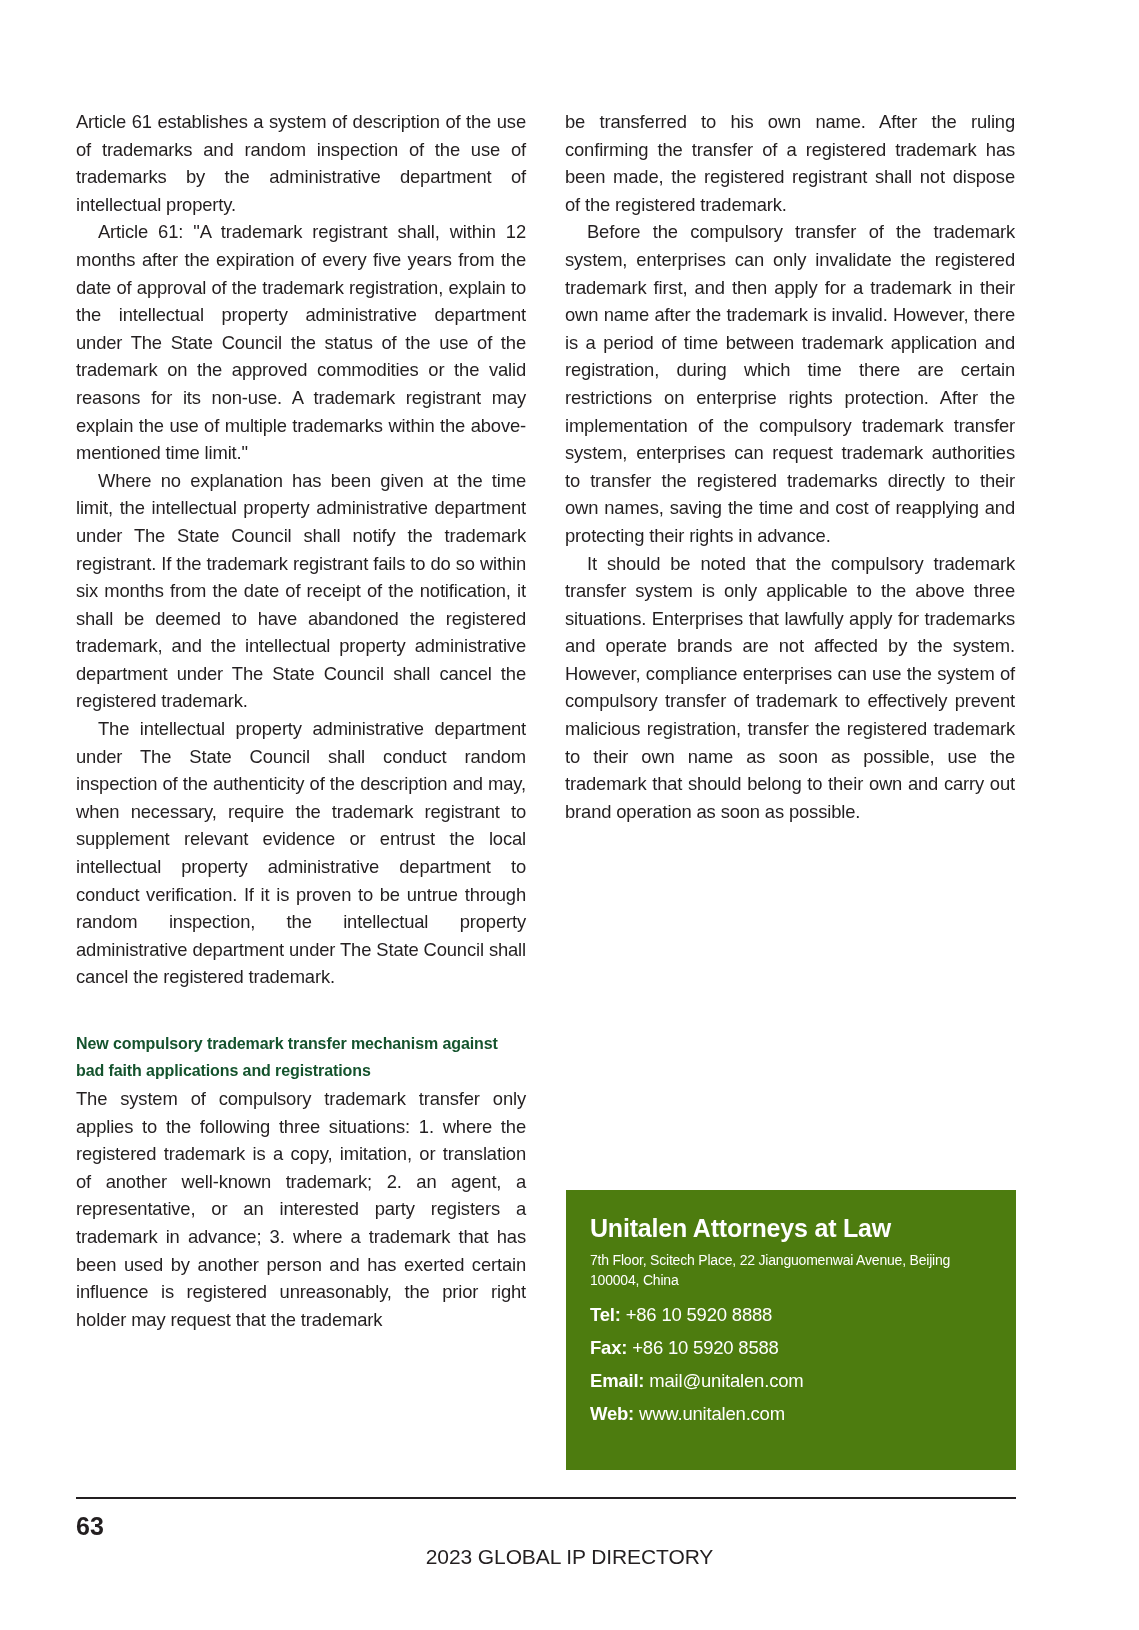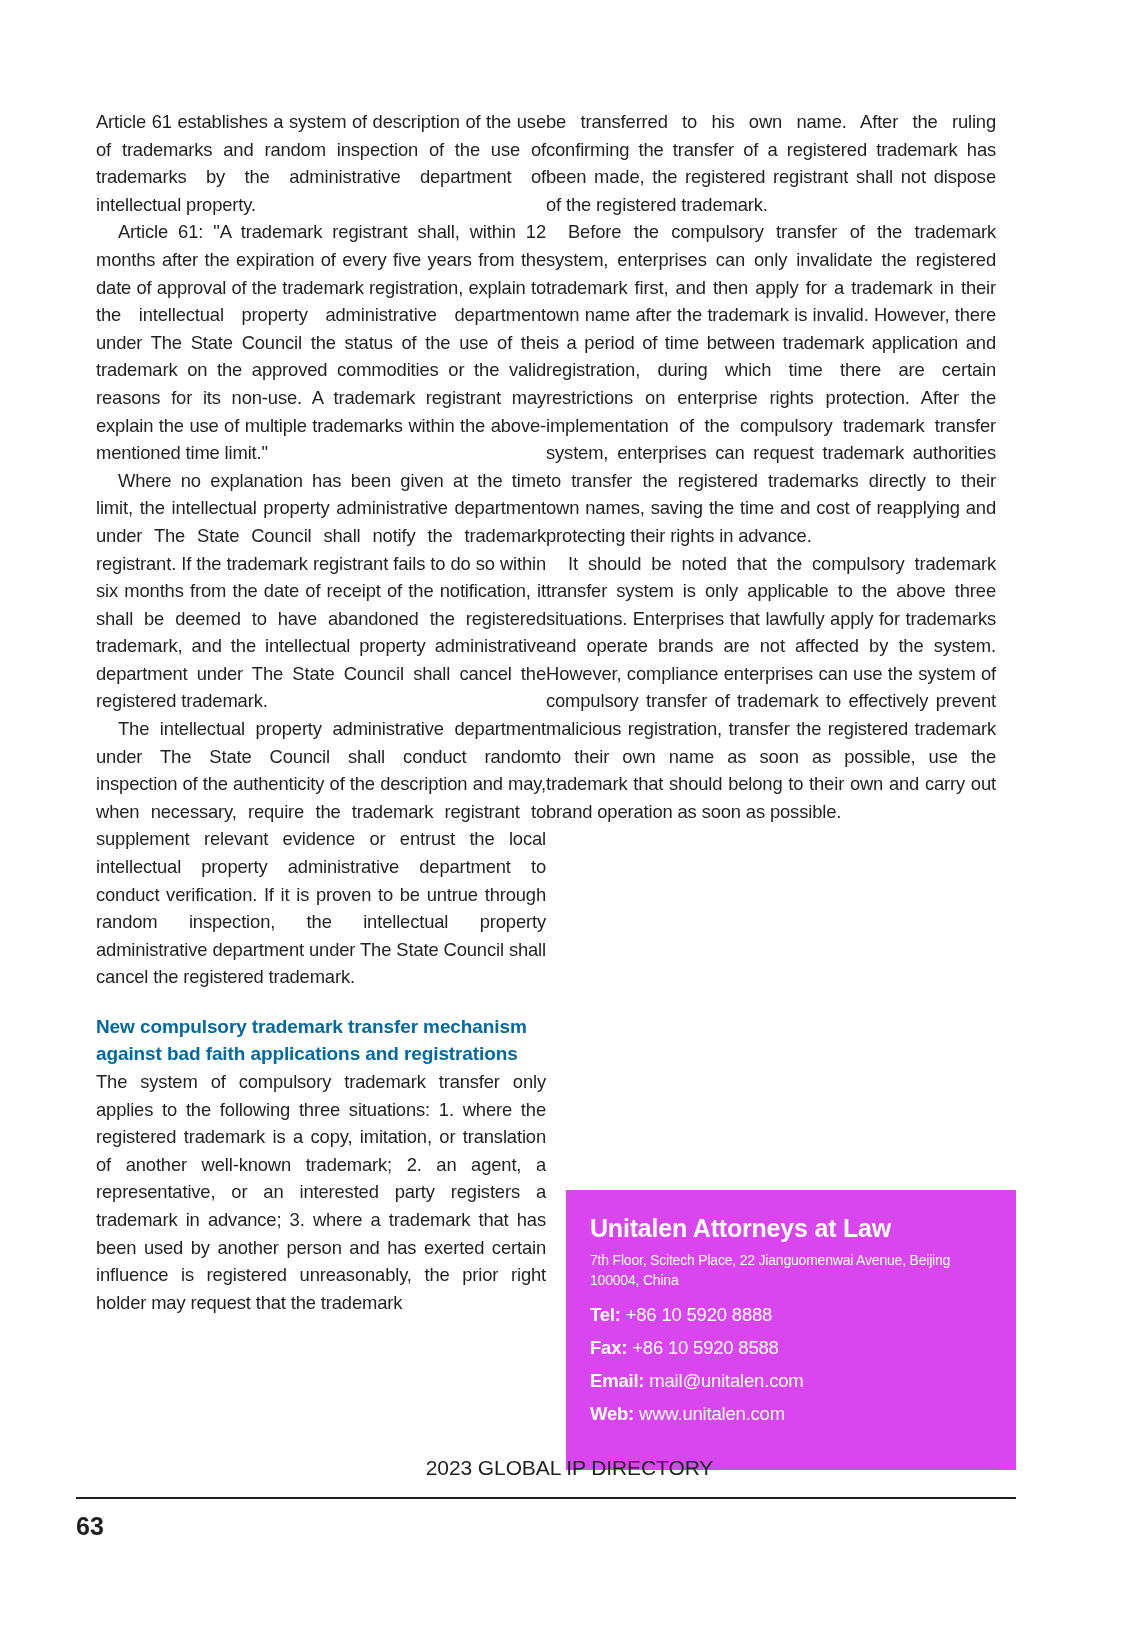--- a/index.html
+++ b/index.html
@@ -20,55 +20,55 @@
     left: 0; top: 0;
     width: 1139px;
     height: 1630px;
   }
   .columns {
     position: absolute;
     left: 76px;
     top: 108px;
     width: 940px;
     display: flex;
-    justify-content: center;
+    gap: 39px;
   }
   .col {
     width: 450px;
   }
   p.body-text {
     margin: 0;
     font-size: 18.4px;
     line-height: 27.6px;
     text-align: justify;
     text-indent: 22px;
     color: #231f20;
     letter-spacing: -0.15px;
   }
   p.body-text.noindent {
     text-indent: 0;
   }
   .section-head {
-    margin: 0 0 1px 0;
-    font-size: 19px;
+    margin: 17px 0 1px 0;
+    font-size: 16px;
     line-height: 27px;
     font-weight: bold;
-    color: #0369a1;
+    color: #14532d;
     letter-spacing: -0.1px;
   }
   .head-gap {
     height: 22px;
   }
   .ad-box {
     position: absolute;
     left: 566px;
     top: 1190px;
     width: 450px;
     height: 280px;
-    background: #d946ef;
+    background: #4d7c0f;
     color: #ffffff;
     box-sizing: border-box;
     padding: 22px 24px 18px 24px;
   }
   .ad-title {
     font-size: 25px;
     font-weight: bold;
     line-height: 32px;
     margin: 0 0 6px 0;
     letter-spacing: -0.2px;
@@ -100,21 +100,21 @@
     position: absolute;
     left: 76px;
     top: 1512px;
     font-size: 25px;
     font-weight: bold;
     color: #231f20;
   }
   .footer-title {
     position: absolute;
     left: 0;
-    top: 1456px;
+    top: 1545px;
     width: 1139px;
     text-align: center;
     font-size: 21px;
     color: #231f20;
     letter-spacing: -0.1px;
   }
 </style>
 </head>
 <body>
 

